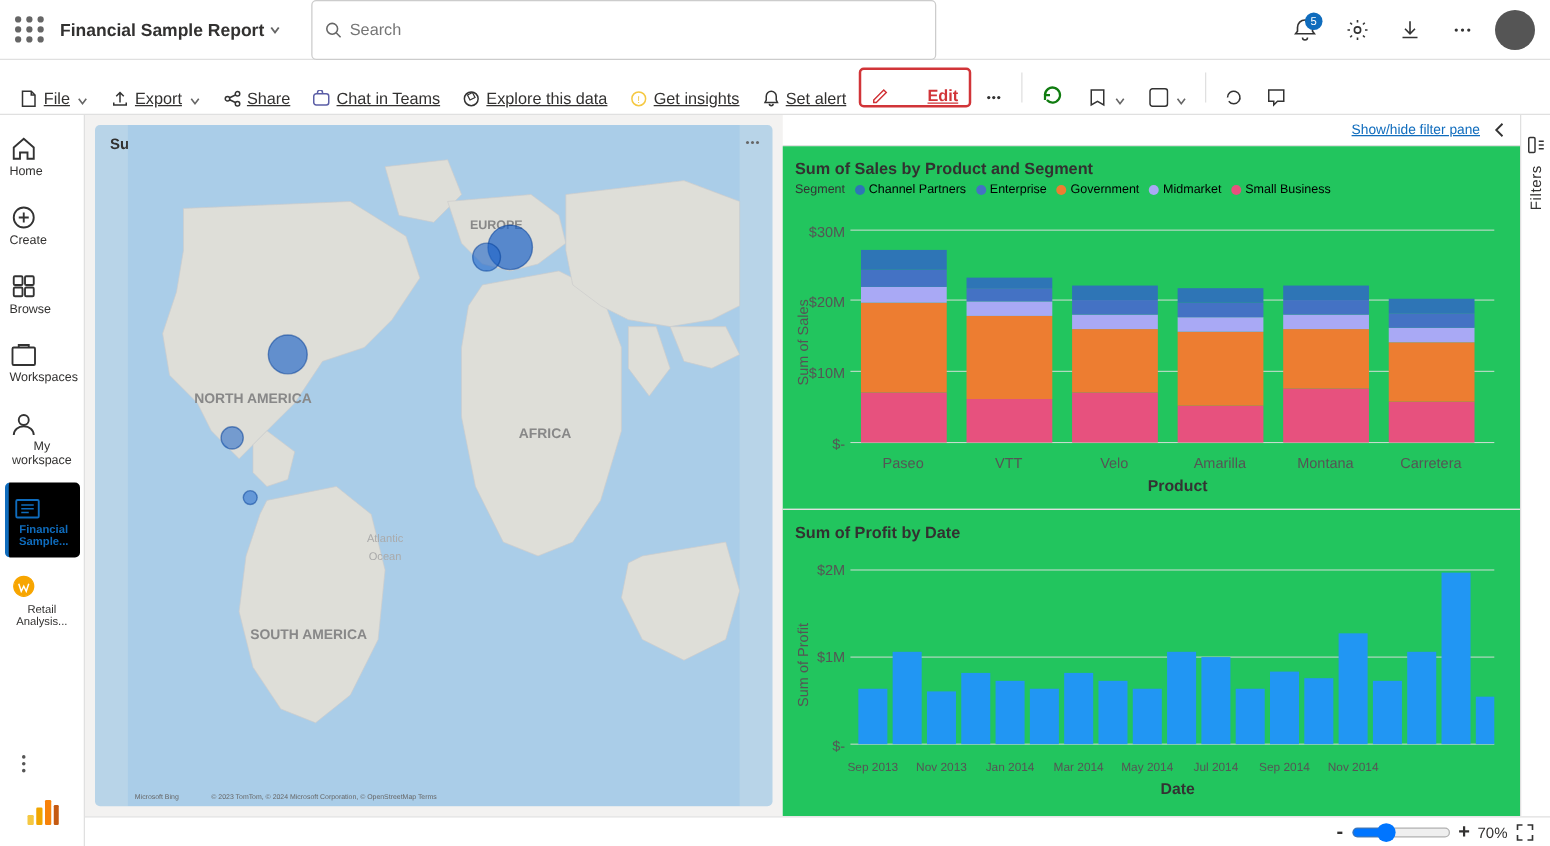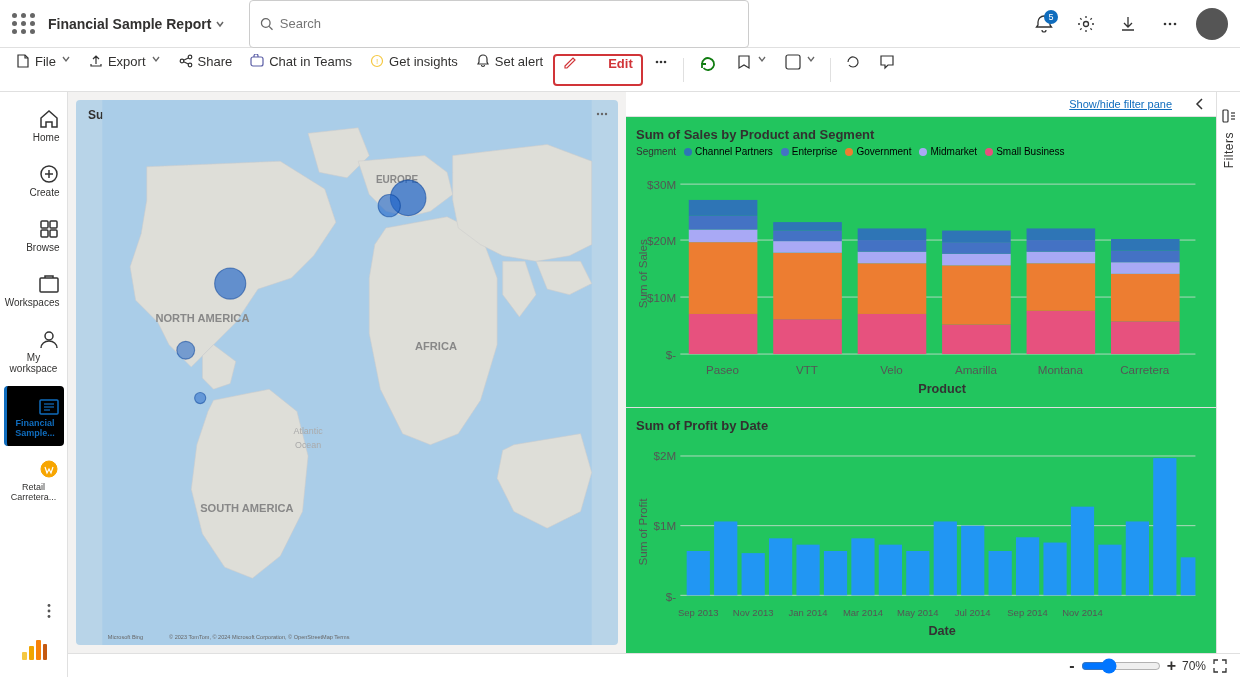--- a/index.html
+++ b/index.html
@@ -36,34 +36,34 @@
     .toolbar {
       height: 44px;
       background: #fff;
       border-bottom: 1px solid #e0e0e0;
       display: flex;
       align-items: center;
       padding: 0 8px;
       gap: 2px;
     }
     .tb-btn {
-      height: 32px; padding: 0 8px; border-radius: 4px; display: flex; align-items: flex-start; gap: 5px;
-      cursor: pointer; font-size: 13px; color: #323130; white-space: nowrap;
+      height: 32px; padding: 0 8px; border-radius: 4px; display: flex; align-items: flex-end; gap: 5px;
+      cursor: pointer; font-size: 13px; color: #323130; white-space: nowrap; text-decoration: underline;
     }
     .tb-btn.active { border: 2px solid #d13438; color: #d13438; }
     .tb-sep { width: 1px; height: 24px; background: #e0e0e0; margin: 0 4px; }
 
     
     .sidebar {
       width: 68px; background: #fff; border-right: 1px solid #e0e0e0;
       display: flex; flex-direction: column; align-items: center; padding-top: 8px; gap: 4px;
       height: calc(677px - 92px);
     }
     .sidebar-item {
-      width: 60px; display: flex; flex-direction: column; align-items: flex-end;
+      width: 60px; display: flex; flex-direction: column; align-items: flex-start;
       padding: 8px 4px; border-radius: 4px; cursor: pointer; gap: 2px;
     }
     .sidebar-item.active { border-left: 3px solid #0f6cbd; background: #000000; }
     .sidebar-item svg { width: 22px; height: 22px; }
     .sidebar-item span { font-size: 10px; color: #323130; text-align: center; }
     .sidebar-spacer { flex: 1; }
 
     
     .main-layout {
       display: flex;
@@ -103,21 +103,21 @@
     .filter-sidebar {
       width: 24px; background: #fff; border-left: 1px solid #e0e0e0; display: flex; flex-direction: column; align-items: center; justify-content: flex-start; padding-top: 8px;
     }
     .filter-label {
       writing-mode: vertical-rl; transform: rotate(180deg); font-size: 12px; color: #323130; letter-spacing: 0.5px; margin-top: 8px;
     }
 
     
     .filter-header {
       display: flex; align-items: center; justify-content: flex-end; padding: 4px 8px;
-      border-bottom: 1px solid #e0e0e0; background: #fff; gap: 20px;
+      border-bottom: 1px solid #e0e0e0; background: #fff; gap: 8px;
     }
     .show-filter-btn { font-size: 11px; color: #0f6cbd; cursor: pointer; text-decoration: underline; }
 
     
     .zoom-bar {
       height: 24px; background: #fff; border-top: 1px solid #e0e0e0; display: flex; align-items: center;
       justify-content: flex-end; padding: 0 12px; gap: 6px; font-size: 12px; color: #323130;
     }
     .zoom-bar input[type=range] { width: 100px; }
 
@@ -219,20 +219,27 @@
   </div>
   <div class="tb-btn">
     <svg width="14" height="14" viewBox="0 0 14 14">
         <rect x="1" y="3" width="12" height="9" rx="2" fill="none" stroke="#5b5ea6" stroke-width="1.2"></rect>
         <path d="M4 3V2a2 2 0 0 1 4 0v1" fill="none" stroke="#5b5ea6" stroke-width="1.2"></path>
       </svg>
     <span>Chat in Teams</span>
   </div>
   <div class="tb-btn">
     <svg width="14" height="14" viewBox="0 0 14 14">
+        <circle cx="7" cy="7" r="5.5" fill="none" stroke="#333" stroke-width="1.2"></circle>
+        <path d="M4 4l2 4 4-2-2-4z" fill="none" stroke="#333" stroke-width="1"></path>
+      </svg>
+    <span>Explore this data</span>
+  </div>
+  <div class="tb-btn">
+    <svg width="14" height="14" viewBox="0 0 14 14">
         <circle cx="7" cy="7" r="5.5" fill="none" stroke="#f5c842" stroke-width="1.2"></circle>
         <text x="7" y="10" text-anchor="middle" font-size="8" fill="#f5c842">!</text>
       </svg>
     <span>Get insights</span>
   </div>
   <div class="tb-btn">
     <svg width="14" height="14" viewBox="0 0 14 14">
         <path d="M7 1a4 4 0 0 1 4 4v3l1 2H2l1-2V5a4 4 0 0 1 4-4z" fill="none" stroke="#333" stroke-width="1.2"></path>
         <path d="M5.5 11a1.5 1.5 0 0 0 3 0" fill="none" stroke="#333" stroke-width="1.2"></path>
       </svg>
@@ -334,21 +341,21 @@
           <line x1="6" y1="13" x2="16" y2="13" stroke="#0f6cbd" stroke-width="1.2"></line>
           <line x1="6" y1="16" x2="12" y2="16" stroke="#0f6cbd" stroke-width="1.2"></line>
         </svg>
       <span style="color:#0f6cbd;font-weight:600;font-size:9px;">Financial Sample...</span>
     </div>
     <div class="sidebar-item">
       <svg width="22" height="22" viewBox="0 0 22 22">
           <circle cx="11" cy="11" r="8" fill="#f7a500" stroke="#f7a500" stroke-width="1"></circle>
           <path d="M7 9l2 6 2-4 2 4 2-6" fill="none" stroke="#fff" stroke-width="1.2"></path>
         </svg>
-      <span style="font-size:9px;">Retail Carretera...</span>
+      <span style="font-size:9px;">Retail Analysis...</span>
     </div>
     <div class="sidebar-spacer"></div>
     <div class="sidebar-item">
       <svg width="20" height="20" viewBox="0 0 20 20">
           <circle cx="10" cy="5" r="1.3" fill="#555"></circle>
           <circle cx="10" cy="10" r="1.3" fill="#555"></circle>
           <circle cx="10" cy="15" r="1.3" fill="#555"></circle>
         </svg>
     </div>
 

